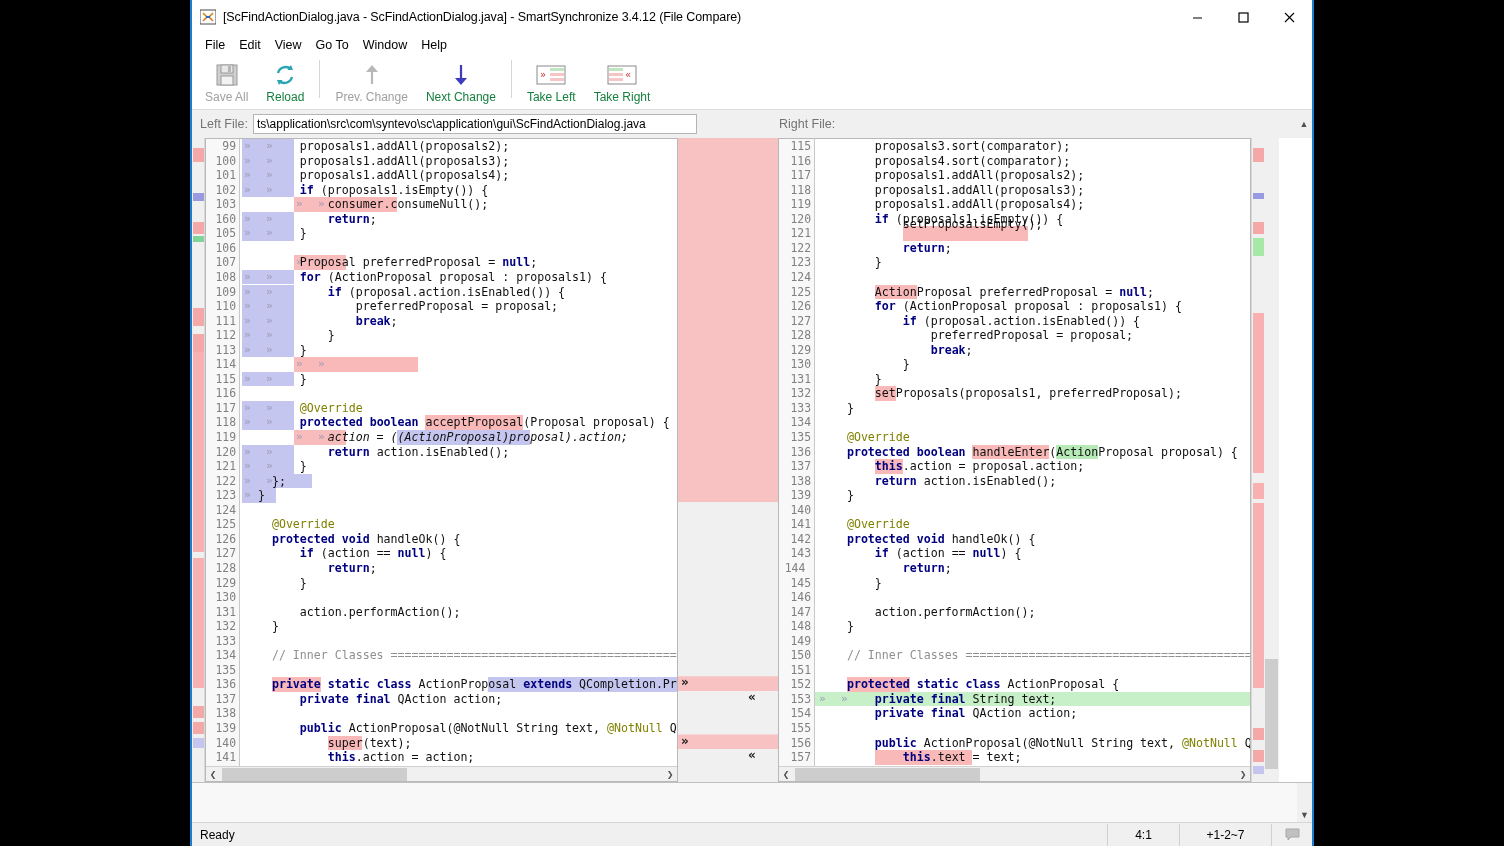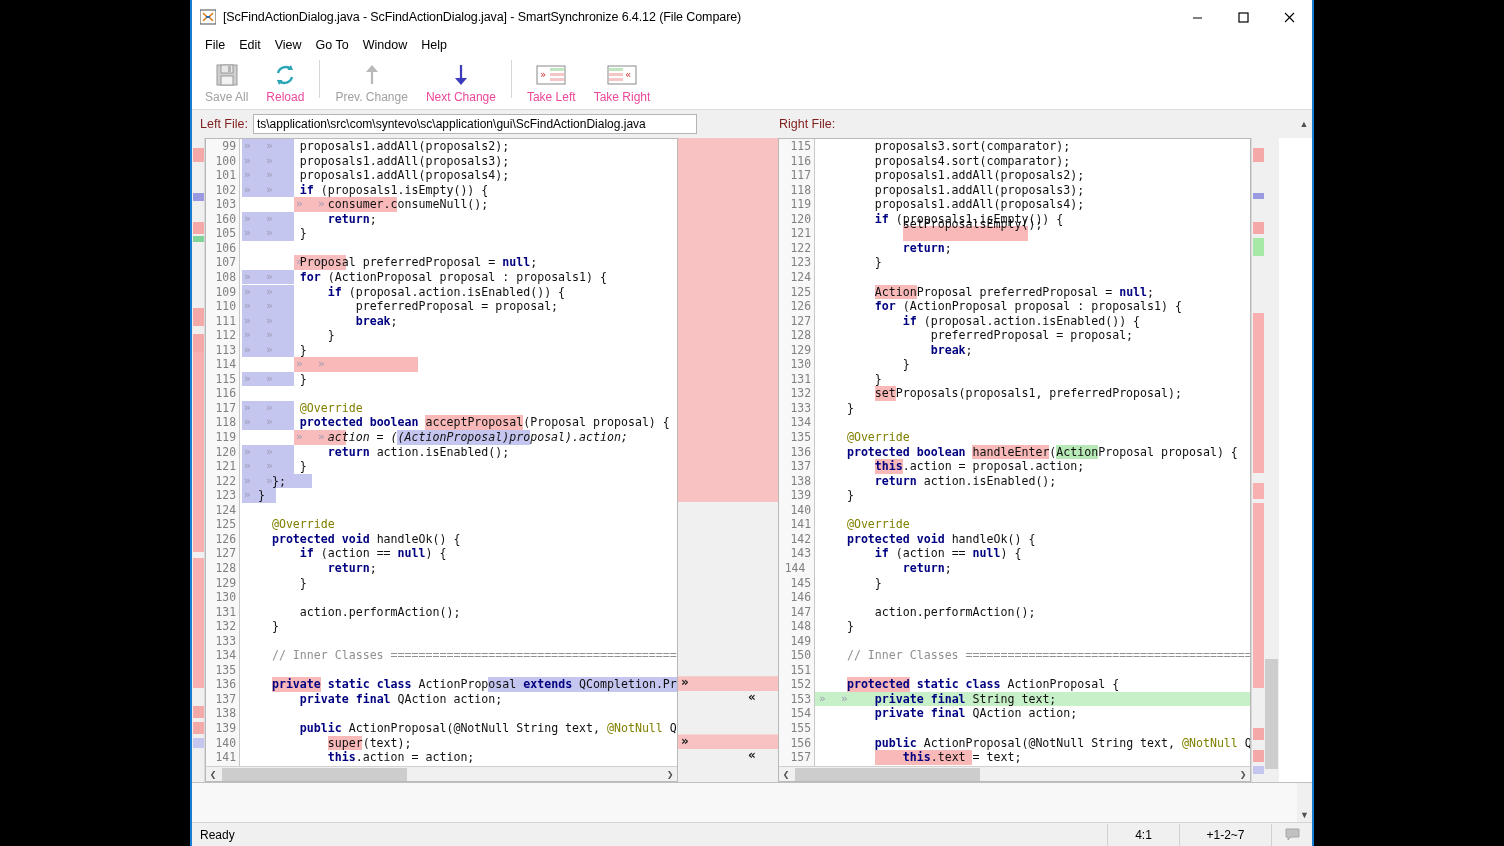--- a/index.html
+++ b/index.html
@@ -62,36 +62,36 @@
     display: flex; align-items: flex-start;
     padding-left: 4px; padding-top: 2px;
     border-bottom: 1px solid #dcdcdc;
   }
   .tb-btn {
     display: flex; flex-direction: column; align-items: center;
     justify-content: flex-start;
     padding: 3px 9px 0 9px; min-width: 48px;
   }
   .tb-icon { height: 27px; display: flex; align-items: center; justify-content: center; }
-  .tb-label { font-size: 12px; color: #ec4899; margin-top: 2px; white-space: nowrap; }
+  .tb-label { font-size: 12px; color: #15803d; margin-top: 2px; white-space: nowrap; }
   .tb-btn.disabled .tb-label { color: #a0a0a0; }
   .tb-sep {
     width: 1px; height: 38px; background: #d6d6d6; margin: 2px 6px 0 6px;
     flex: 0 0 1px;
   }
 
   
   .filerow {
     height: 28px; flex: 0 0 28px;
     background: #f0f0f0;
     display: flex; align-items: center;
     padding: 0 2px;
     position: relative;
   }
-  .file-label { font-size: 12.5px; color: #7f1d1d; white-space: nowrap; }
+  .file-label { font-size: 12.5px; color: #737373; white-space: nowrap; }
   .file-input {
     height: 20px; border: 1px solid #b4b4b4; background: #fff;
     font-size: 12px; color: #000;
     display: flex; align-items: center;
     padding: 0 3px; overflow: hidden; white-space: nowrap;
     font-family: "Liberation Sans", sans-serif;
   }
   .file-input.focused { border: 1px solid #7a7a7a; }
   .scroll-up-btn {
     position: absolute; right: 0; top: 0;
@@ -276,21 +276,21 @@
 
   <div class="titlebar">
     <div class="title-icon">
       <svg width="16" height="16" viewBox="0 0 16 16">
         <rect x="0" y="1" width="16" height="14" fill="#ffffff" stroke="#4a4a4a" stroke-width="1"></rect>
         <path d="M3 4 L7 8 L3 12" fill="none" stroke="#e07b1a" stroke-width="1.6"></path>
         <path d="M13 4 L9 8 L13 12" fill="none" stroke="#e07b1a" stroke-width="1.6"></path>
         <rect x="6" y="7" width="4" height="2" fill="#2b6cb0"></rect>
       </svg>
     </div>
-    <div class="title-text">[ScFindActionDialog.java - ScFindActionDialog.java] - SmartSynchronize 6.4.12 (File Compare)</div>
+    <div class="title-text">[ScFindActionDialog.java - ScFindActionDialog.java] - SmartSynchronize 3.4.12 (File Compare)</div>
     <div class="win-controls">
       <div class="win-btn">
         <svg width="11" height="11" viewBox="0 0 11 11">
             <line x1="1" y1="6" x2="10" y2="6" stroke="#000" stroke-width="1"></line>
           </svg>
       </div>
       <div class="win-btn">
         <svg width="11" height="11" viewBox="0 0 11 11">
             <rect x="1" y="1" width="9" height="9" fill="none" stroke="#000" stroke-width="1.2"></rect>
           </svg>

